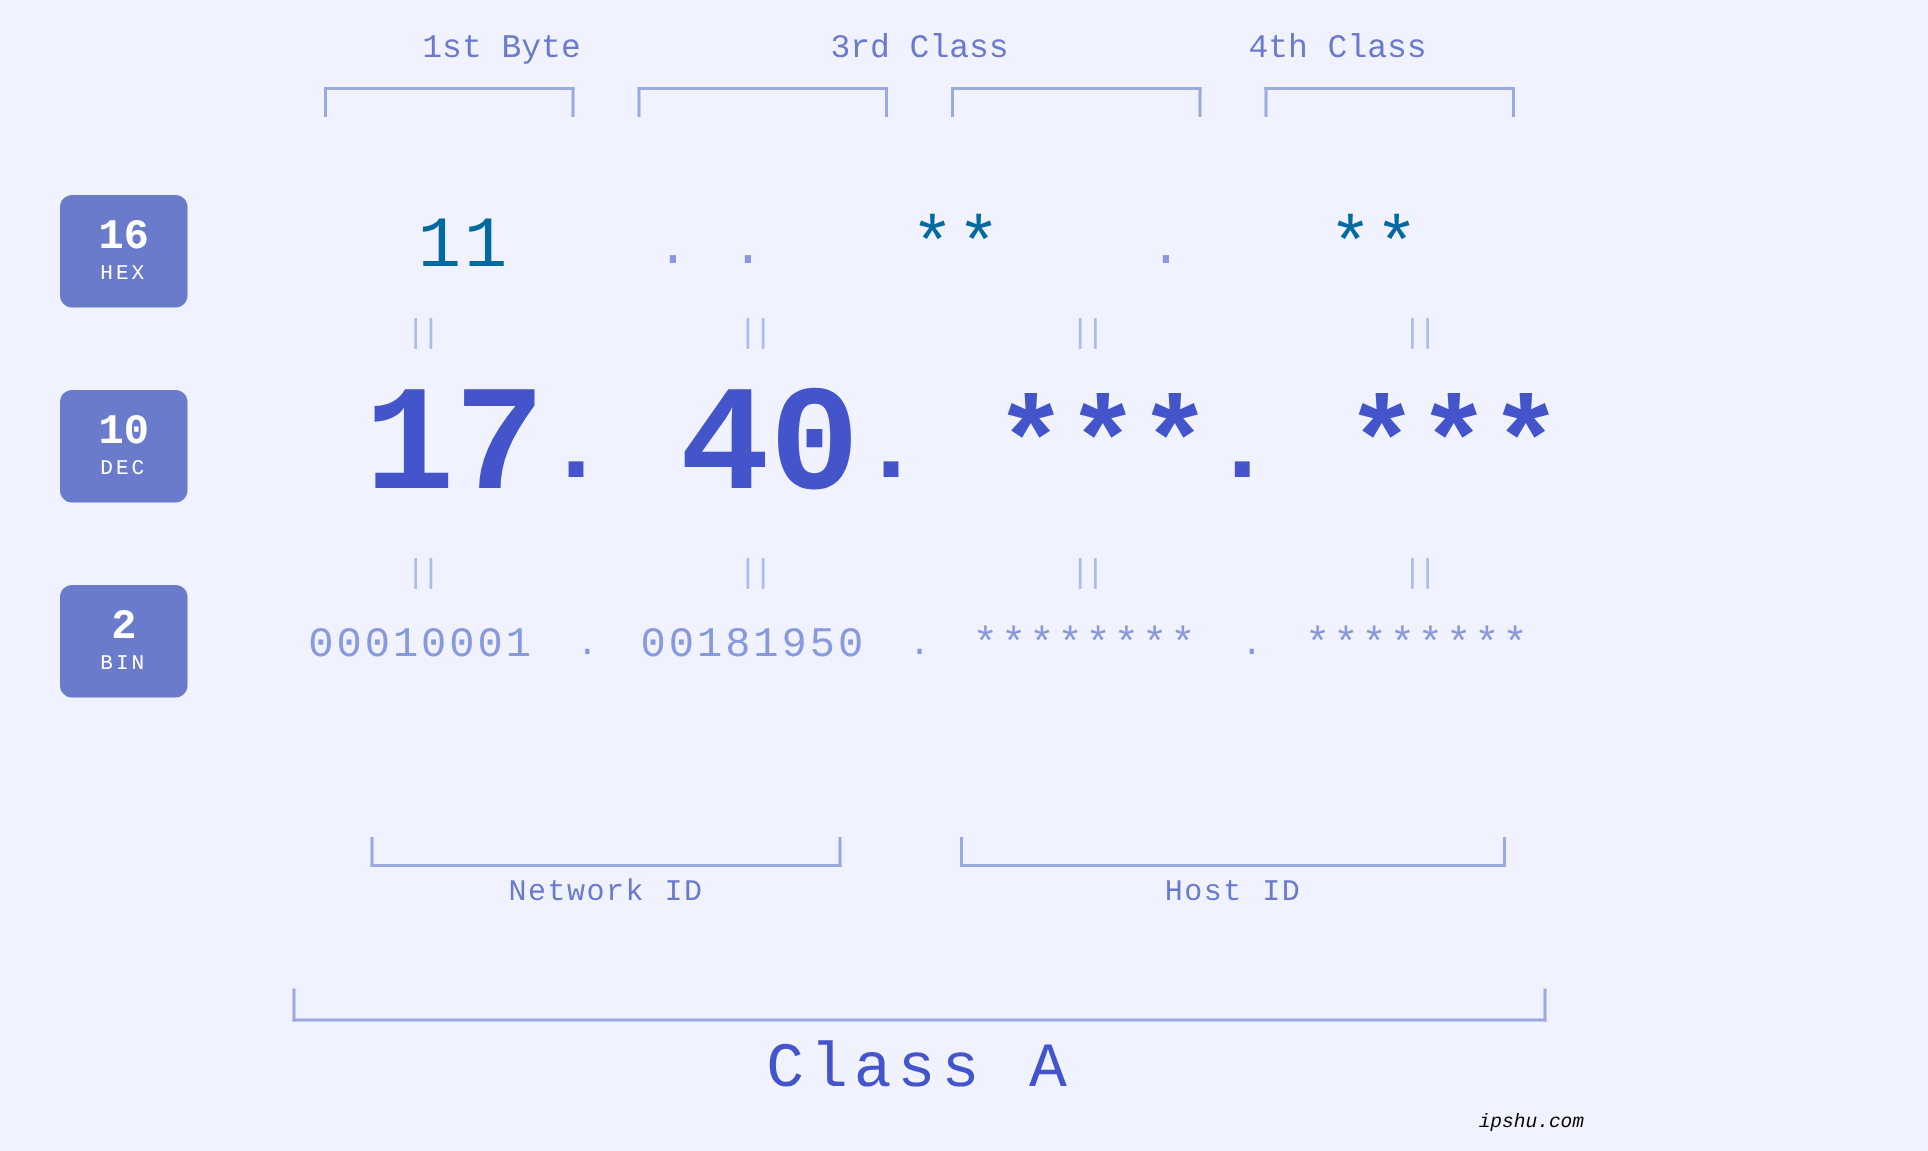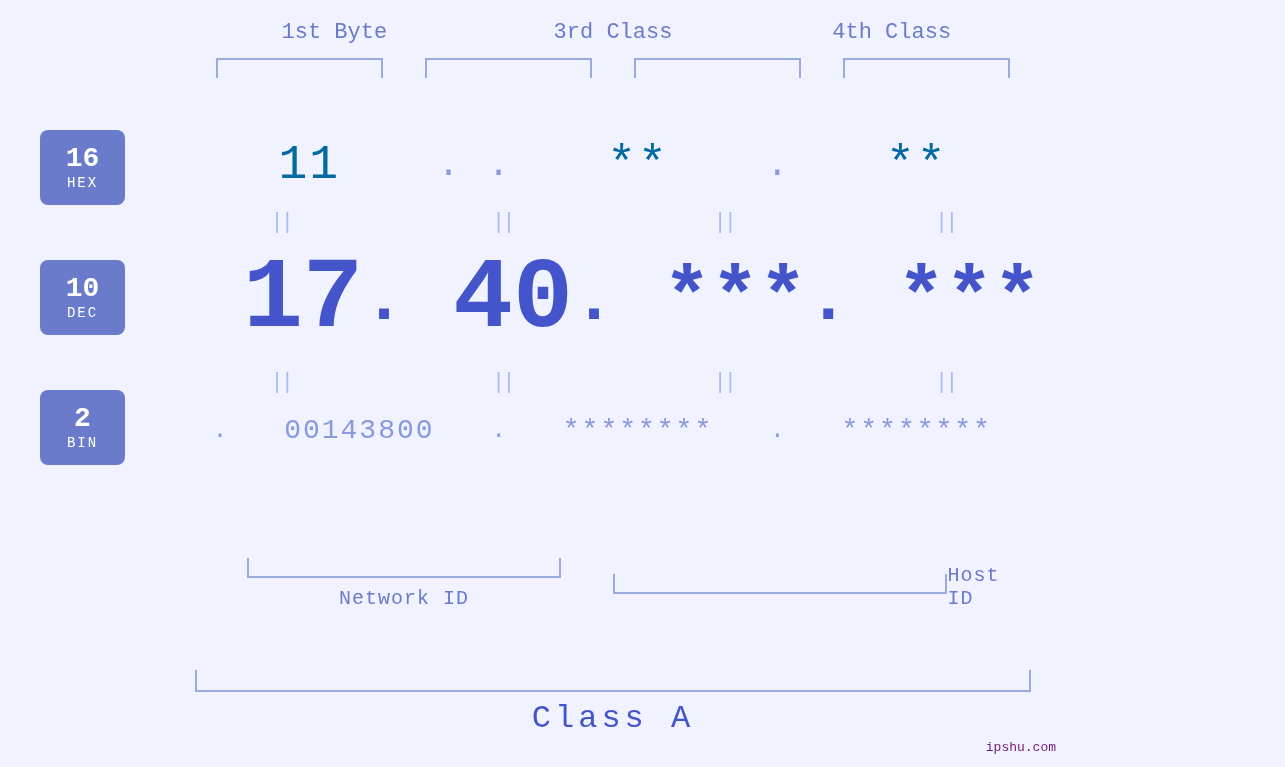--- a/index.html
+++ b/index.html
@@ -253,32 +253,33 @@
 
     .big-bottom-bracket {
       width: 100%;
       height: 22px;
       border-bottom: 2px solid #9aaade;
       border-left: 2px solid #9aaade;
       border-right: 2px solid #9aaade;
     }
 
     .class-text {
-      font-size: 32px;
+      font-size: 42px;
       color: #4455cc;
       letter-spacing: 4px;
       margin-top: 8px;
     }
 
     .watermark-text {
       position: absolute;
       bottom: 12px;
       right: 15px;
       font-size: 13px;
-      color: #701a75;
+      color: #000000;
+      font-style: italic;
     }
   </style>
 </head>
 <body>
 
 <div class="layout">
 
   <div class="byte-labels">
     <div class="byte-label">1st Byte</div>
     <div class="byte-label">3rd Class</div>
@@ -390,25 +391,28 @@
     <div class="col-val">
       <span style="font-size:22px;color:#aabbee;letter-spacing:-3px;">||</span>
     </div>
     <div class="col-dot"></div>
     <div class="col-val">
       <span style="font-size:22px;color:#aabbee;letter-spacing:-3px;">||</span>
     </div>
   </div>
 
   <div class="row-bin">
+    <div class="col-val">
+      <span class="bin-value">00010001</span>
+    </div>
     <div class="col-dot">
       <span class="bin-dot">.</span>
     </div>
     <div class="col-val">
-      <span class="bin-value">00143800</span>
+      <span class="bin-value">00181950</span>
     </div>
     <div class="col-dot">
       <span class="bin-dot">.</span>
     </div>
     <div class="col-val">
       <span class="bin-value">********</span>
     </div>
     <div class="col-dot">
       <span class="bin-dot">.</span>
     </div>
@@ -417,21 +421,21 @@
     </div>
   </div>
 
   <div class="bottom-bracks">
 
     <div style="width:50%;display:flex;flex-direction:column;align-items:center;justify-content:space-between;">
       <div class="bbracket-net"></div>
       <span class="blabel">Network ID</span>
     </div>
 
-    <div style="width:50%;display:flex;flex-direction:row;align-items:center;">
+    <div style="width:50%;display:flex;flex-direction:column;align-items:center;">
       <div class="bbracket-host"></div>
       <span class="blabel">Host ID</span>
     </div>
   </div>
 
   <div class="class-row">
     <div class="big-bottom-bracket"></div>
     <span class="class-text">Class A</span>
   </div>
 

